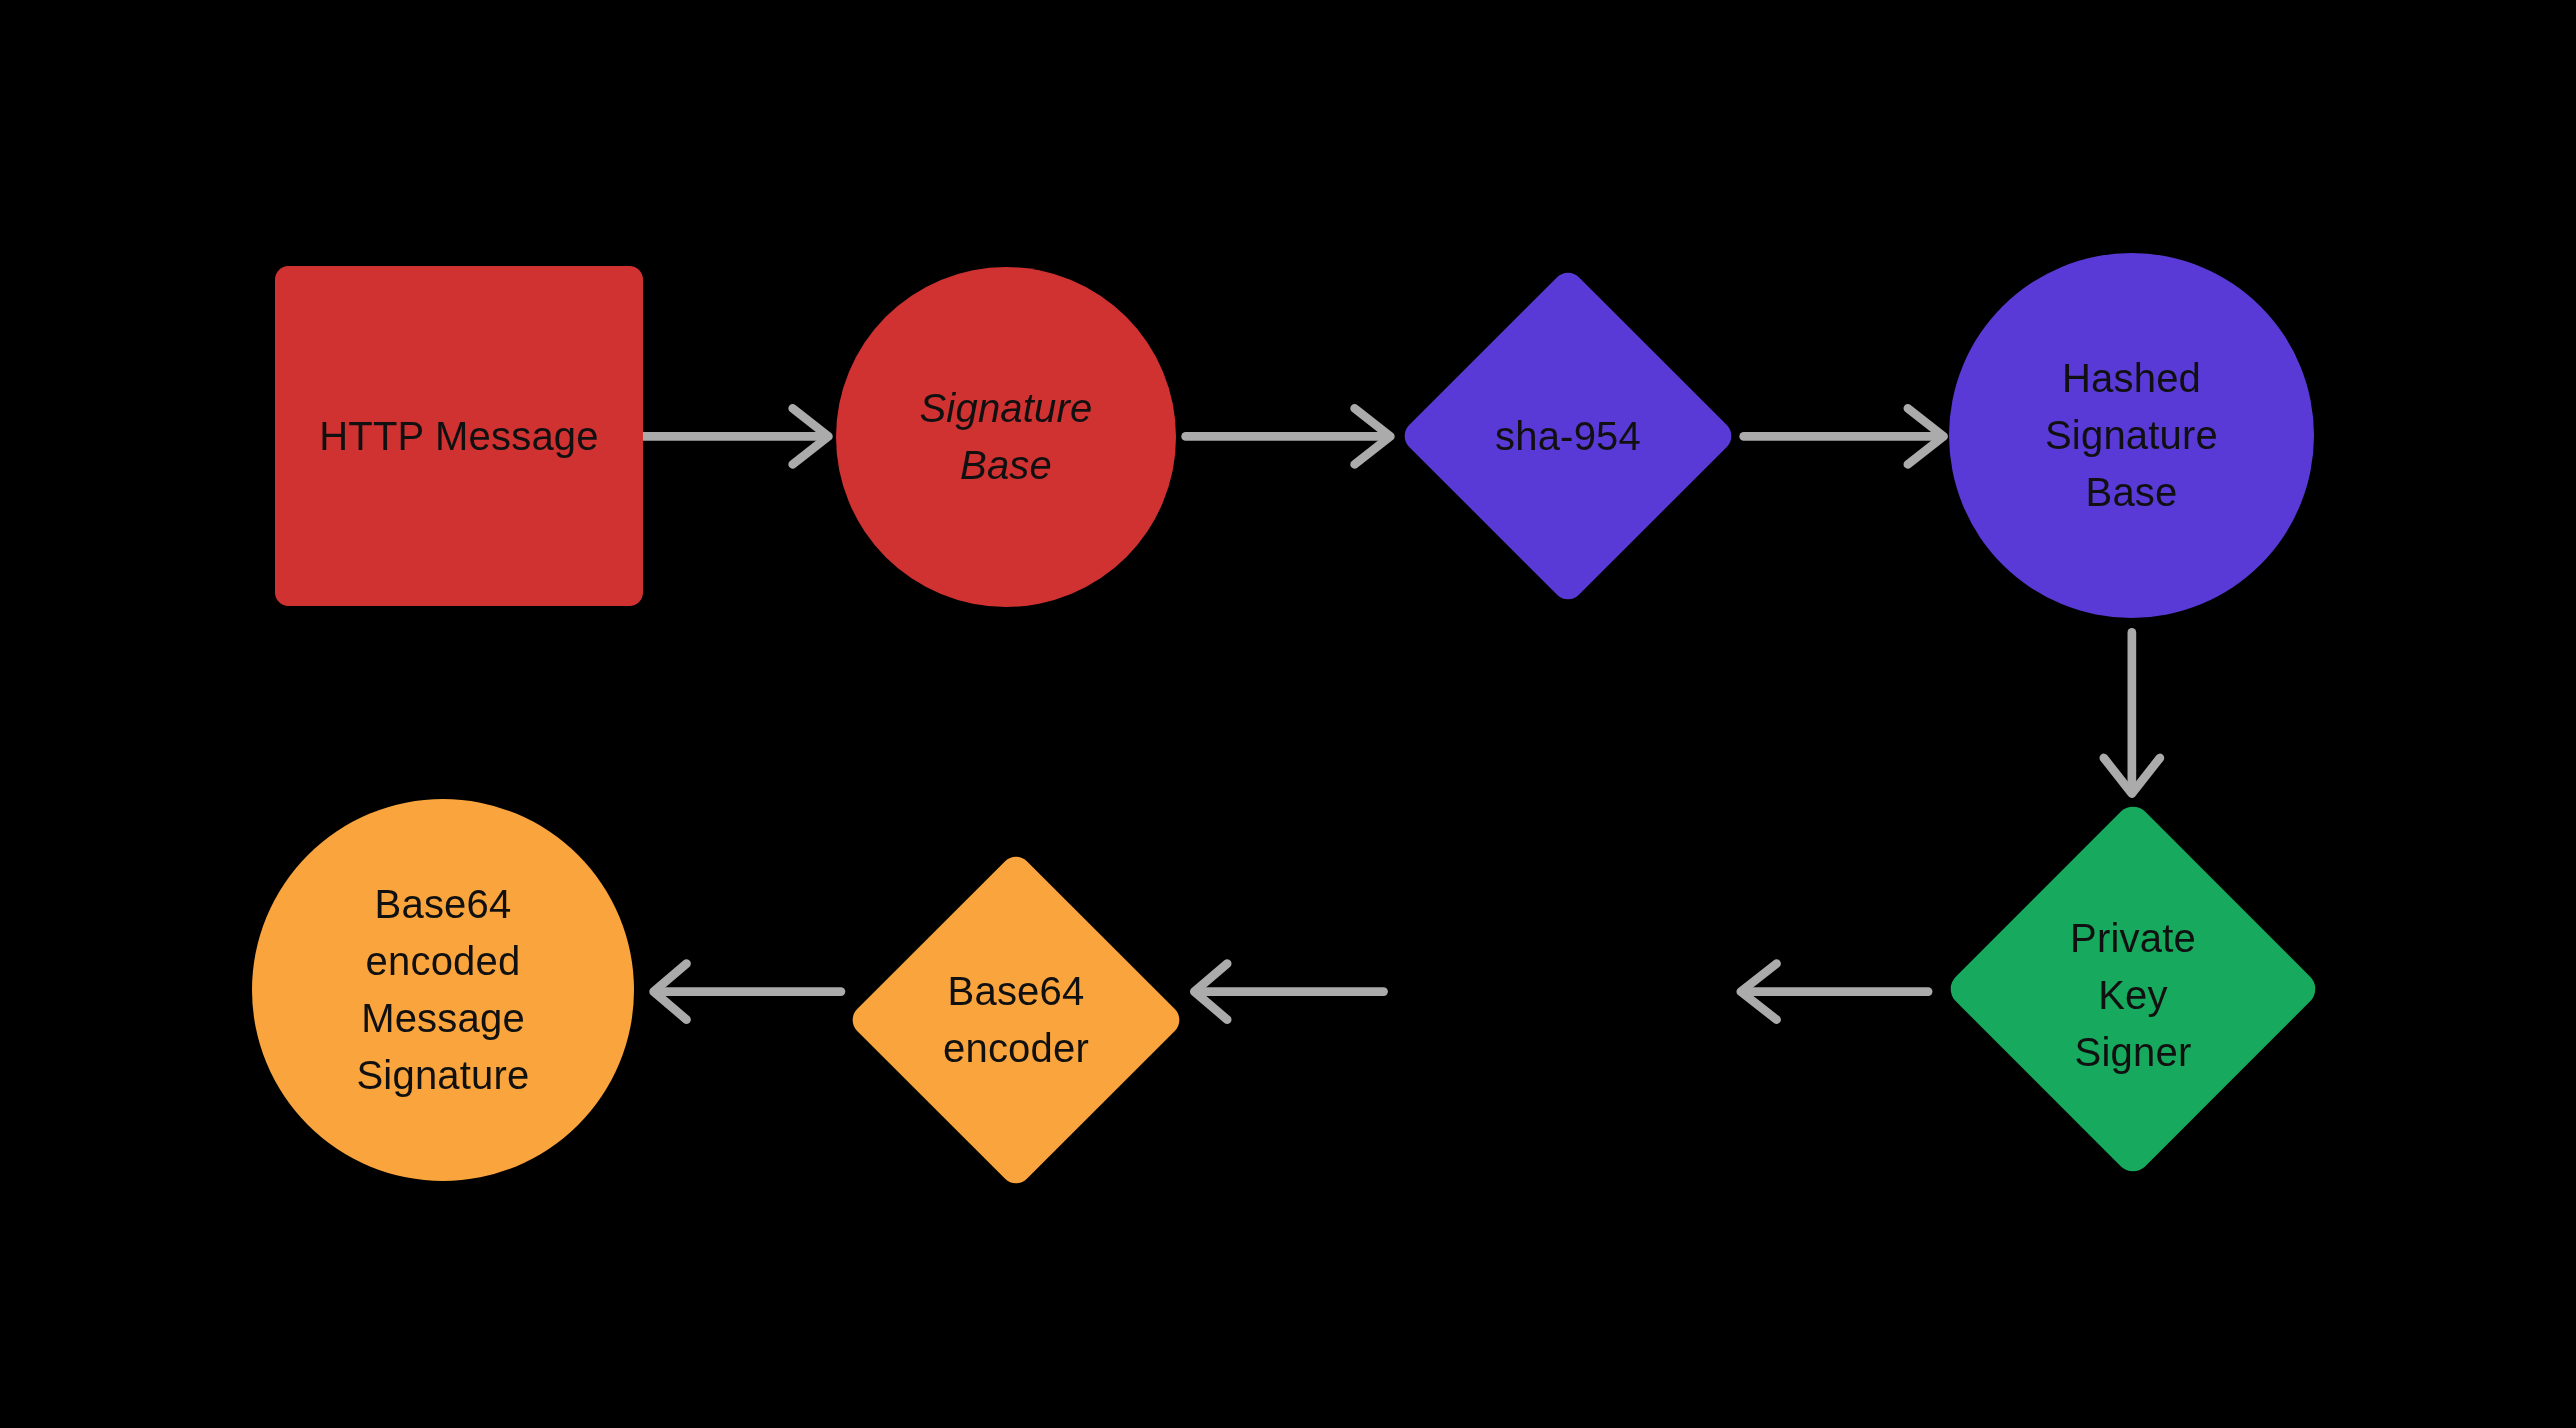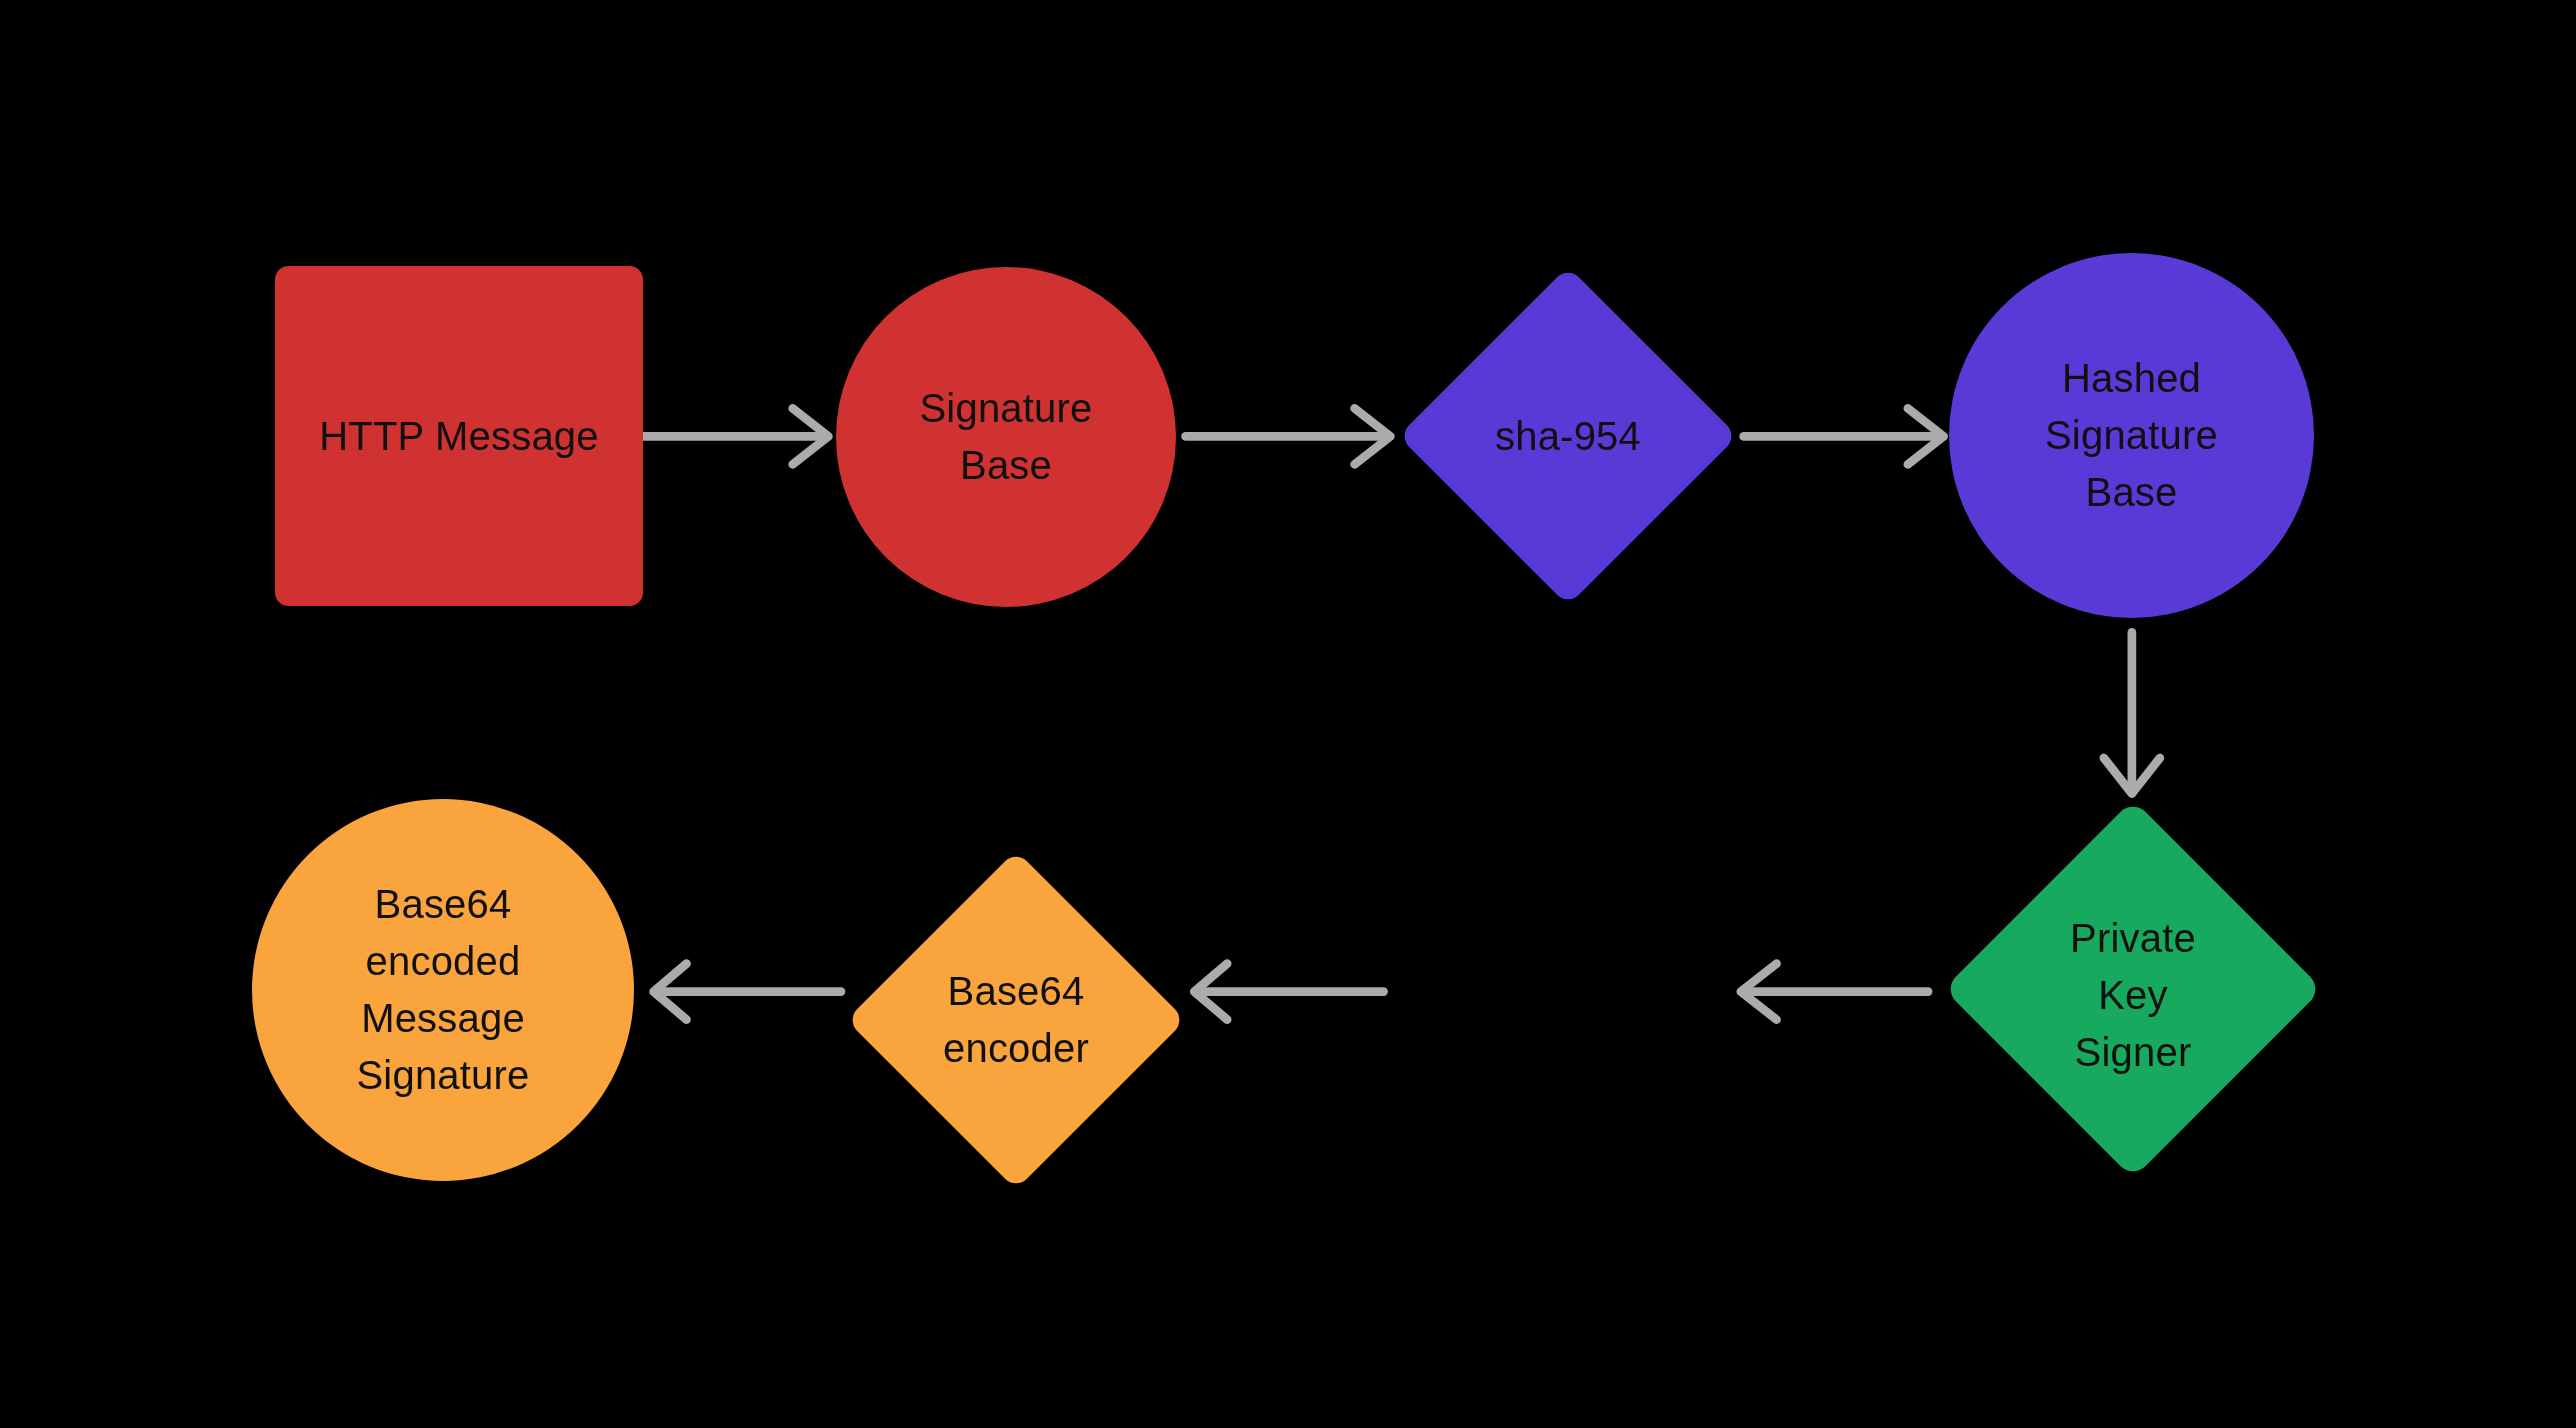--- a/index.html
+++ b/index.html
@@ -66,21 +66,21 @@
     display: inline-block;
     text-align: center;
     font-size: 40px;
     line-height: 57px;
     font-weight: 500;
     color: #101010;
     letter-spacing: 0.2px;
   }
   
   .n1 { left: 275px;  top: 266px; width: 368px; height: 340px; }
-  .n2 { left: 836px;  top: 267px; width: 340px; height: 340px; }
+  .n2 { left: 836px;  top: 267px; width: 340px; height: 340px; font-style: italic; }
   .n3 { left: 1398px; top: 266px; width: 340px; height: 340px; }
   .n3 .shape.diamond { width: 240px; height: 240px; }
   .n4 { left: 1949px; top: 253px; width: 365px; height: 365px; }
   .n5 { left: 1943px; top: 799px; width: 380px; height: 380px; }
   .n5 .shape.diamond { width: 268px; height: 268px; border-radius: 17.4px; }
   .n6 { left: 1390px; top: 823px; width: 341px; height: 341px; }
   .n7 { left: 846px;  top: 850px; width: 340px; height: 340px; }
   .n7 .shape.diamond { width: 240px; height: 240px; }
   .n8 { left: 252px;  top: 799px; width: 382px; height: 382px; }
   

